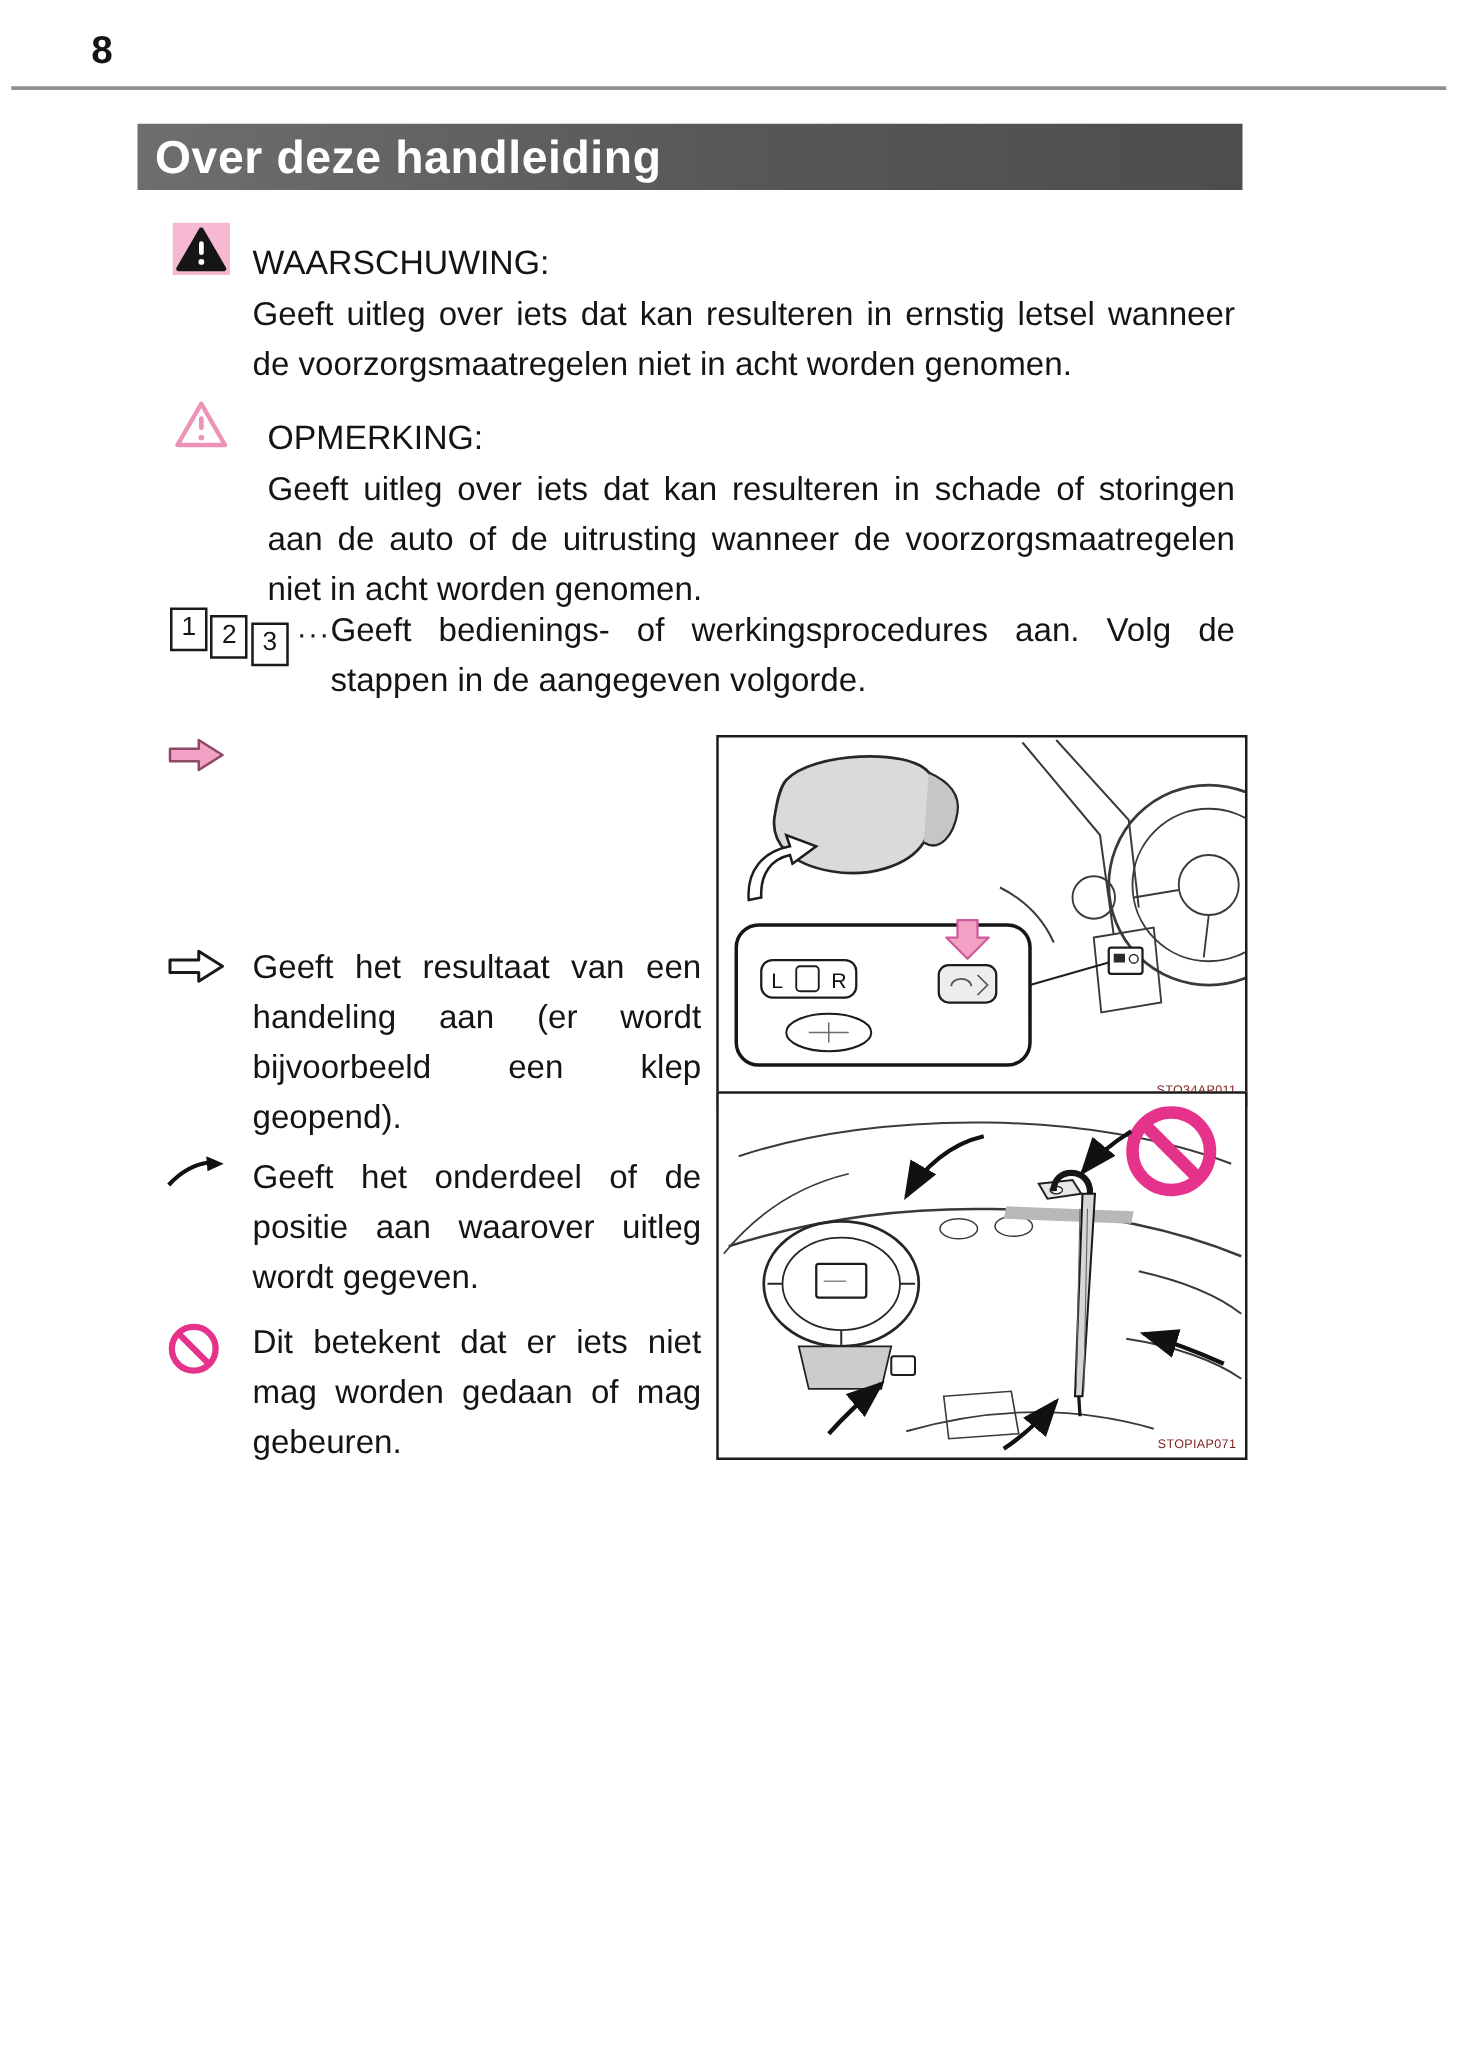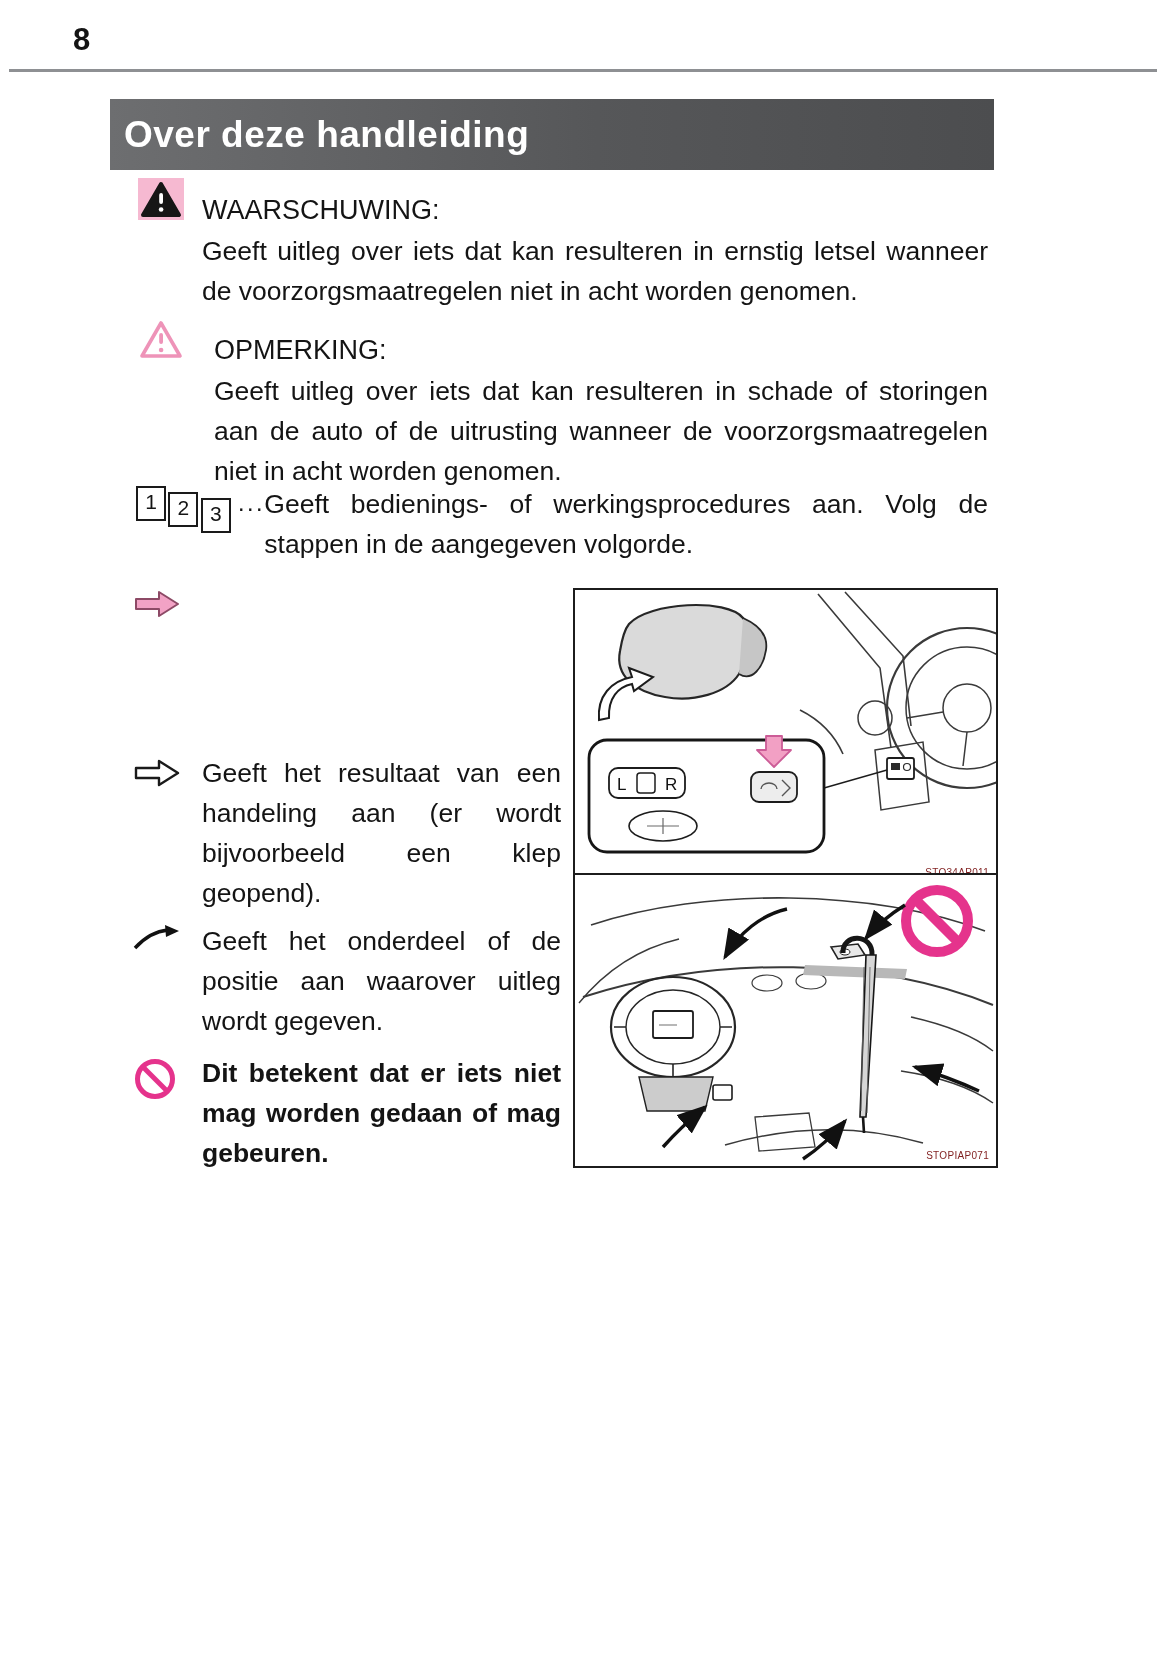--- a/index.html
+++ b/index.html
@@ -2,21 +2,21 @@
 <html><head>
 <meta charset="utf-8">
 <style>
   html,body{margin:0;padding:0;}
   body{background:#fff;font-family:"Liberation Sans",sans-serif;color:#141414;}
   .page{position:relative;width:1166px;height:1654px;background:#fff;overflow:hidden;}
 
   .page-number{position:absolute;left:73px;top:22px;font-size:31px;font-weight:700;}
   .top-rule{position:absolute;left:9px;right:9px;top:69px;height:3px;background:#8e9093;}
 
-  .title-bar{position:absolute;left:110px;top:99px;width:884px;height:71px;
+  .title-bar{position:absolute;left:110px;top:99px;width:884px;height:53px;
     background:linear-gradient(90deg,#6d6e70 0%,#565759 55%,#4c4d4f 100%);
     display:flex;align-items:center;}
   .title-bar h1{margin:0 0 0 14px;color:#fff;font-size:37px;font-weight:700;letter-spacing:.5px;}
 
   .row{position:absolute;display:flex;align-items:flex-start;}
   .icon-col{flex:0 0 64px;padding-top:1px;}
   .text-col{flex:1;}
   .sec-heading{font-size:27px;line-height:34px;margin-top:16px;}
   .sec-body{margin:4px 0 0 0;font-size:26.5px;line-height:40px;text-align:justify;}
 
@@ -31,21 +31,21 @@
   .sb3{top:12px;}
   .step-dots{font-size:24px;letter-spacing:1px;position:relative;top:7px;margin-left:4px;}
   .steps-body{margin-top:0;}
 
   .legend-row{left:133px;width:428px;}
   .legend-row .icon-col{flex:0 0 69px;padding-top:4px;}
   .legend-row .sec-body{margin-top:0;}
   .lr1{top:584px;}
   .lr2{top:753px;}
   .lr3{top:921px;}
-  .lr4{top:1053px;font-weight:bold;}
+  .lr4{top:1053px;}
 
   .figure{position:absolute;left:573px;width:421px;border:2px solid #1c1c1c;background:#fff;margin:0;}
   .fig1{top:588px;height:293px;}
   .fig2{top:873px;height:291px;}
   .figure svg{display:block;width:100%;height:100%;}
   .fig-caption{position:absolute;right:7px;bottom:5px;font-size:10px;letter-spacing:.3px;color:#7f1d1d;
     background:#fff;padding-left:4px;}
   .svg-label{font-family:"Liberation Sans",sans-serif;font-size:17px;fill:#111;}
 </style>
 </head>

